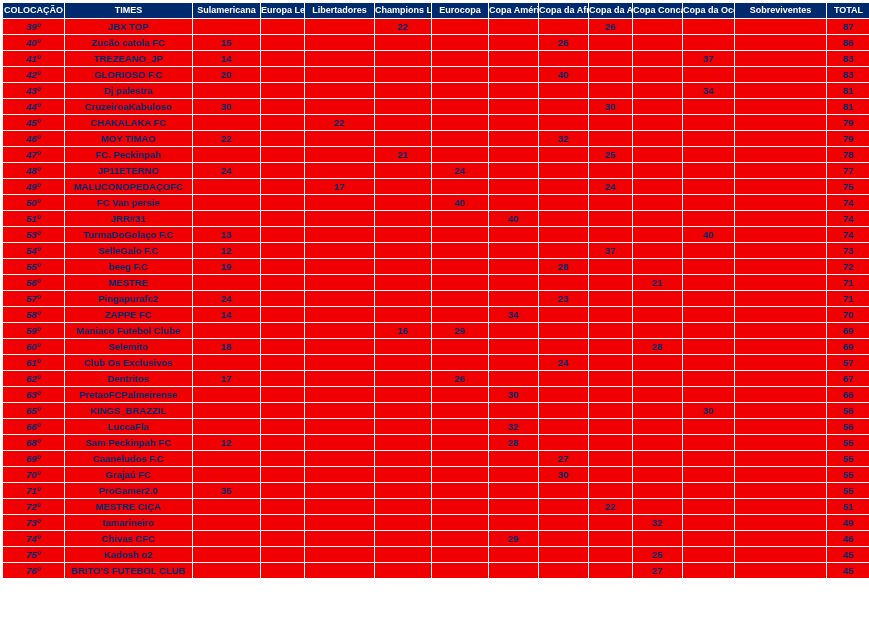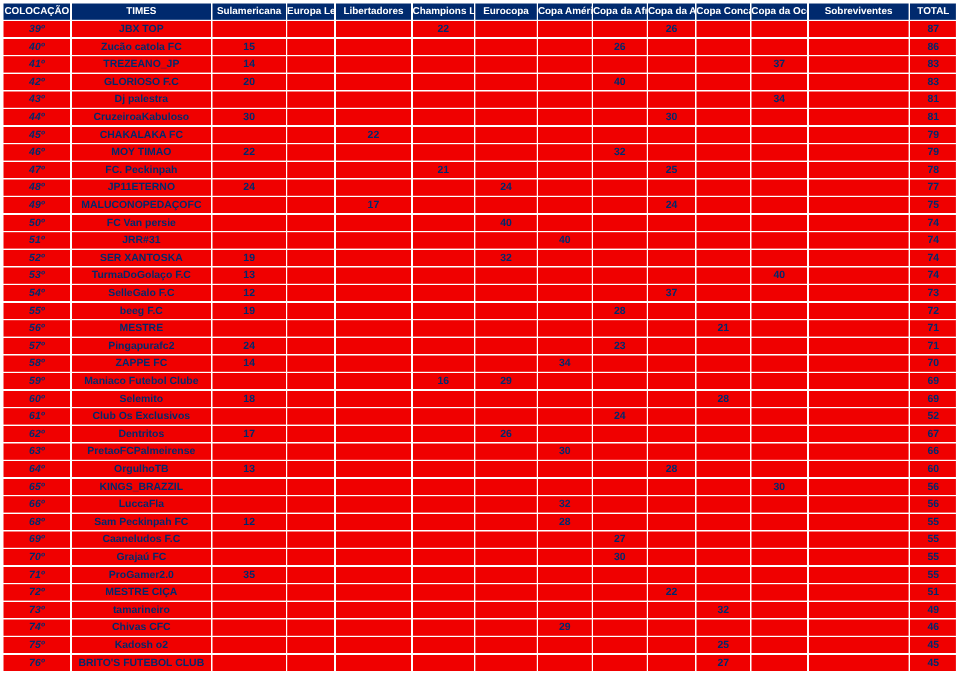--- a/index.html
+++ b/index.html
@@ -326,36 +326,20 @@
           <td class="val"></td>
           <td class="val">40</td>
           <td class="val"></td>
           <td class="val"></td>
           <td class="val"></td>
           <td class="val"></td>
           <td class="val"></td>
           <td class="total">74</td>
         </tr>
         <tr>
-          <td class="pos">52º</td>
-          <td class="team">SER XANTOSKA</td>
-          <td class="val">19</td>
-          <td class="val"></td>
-          <td class="val"></td>
-          <td class="val"></td>
-          <td class="val">32</td>
-          <td class="val"></td>
-          <td class="val"></td>
-          <td class="val"></td>
-          <td class="val"></td>
-          <td class="val"></td>
-          <td class="val"></td>
-          <td class="total">74</td>
-        </tr>
-        <tr>
           <td class="pos">53º</td>
           <td class="team">TurmaDoGolaço F.C</td>
           <td class="val">13</td>
           <td class="val"></td>
           <td class="val"></td>
           <td class="val"></td>
           <td class="val"></td>
           <td class="val"></td>
           <td class="val"></td>
           <td class="val"></td>
@@ -483,21 +467,21 @@
           <td class="val"></td>
           <td class="val"></td>
           <td class="val"></td>
           <td class="val"></td>
           <td class="val"></td>
           <td class="val">24</td>
           <td class="val"></td>
           <td class="val"></td>
           <td class="val"></td>
           <td class="val"></td>
-          <td class="total">52</td>
+          <td class="total">57</td>
         </tr>
         <tr>
           <td class="pos">62º</td>
           <td class="team">Dentritos</td>
           <td class="val">17</td>
           <td class="val"></td>
           <td class="val"></td>
           <td class="val"></td>
           <td class="val">26</td>
           <td class="val"></td>
@@ -516,36 +500,20 @@
           <td class="val"></td>
           <td class="val"></td>
           <td class="val"></td>
           <td class="val">30</td>
           <td class="val"></td>
           <td class="val"></td>
           <td class="val"></td>
           <td class="val"></td>
           <td class="val"></td>
           <td class="total">66</td>
-        </tr>
-        <tr>
-          <td class="pos">64º</td>
-          <td class="team">OrgulhoTB</td>
-          <td class="val">13</td>
-          <td class="val"></td>
-          <td class="val"></td>
-          <td class="val"></td>
-          <td class="val"></td>
-          <td class="val"></td>
-          <td class="val"></td>
-          <td class="val">28</td>
-          <td class="val"></td>
-          <td class="val"></td>
-          <td class="val"></td>
-          <td class="total">60</td>
         </tr>
         <tr>
           <td class="pos">65º</td>
           <td class="team">KINGS_BRAZZIL</td>
           <td class="val"></td>
           <td class="val"></td>
           <td class="val"></td>
           <td class="val"></td>
           <td class="val"></td>
           <td class="val"></td>

